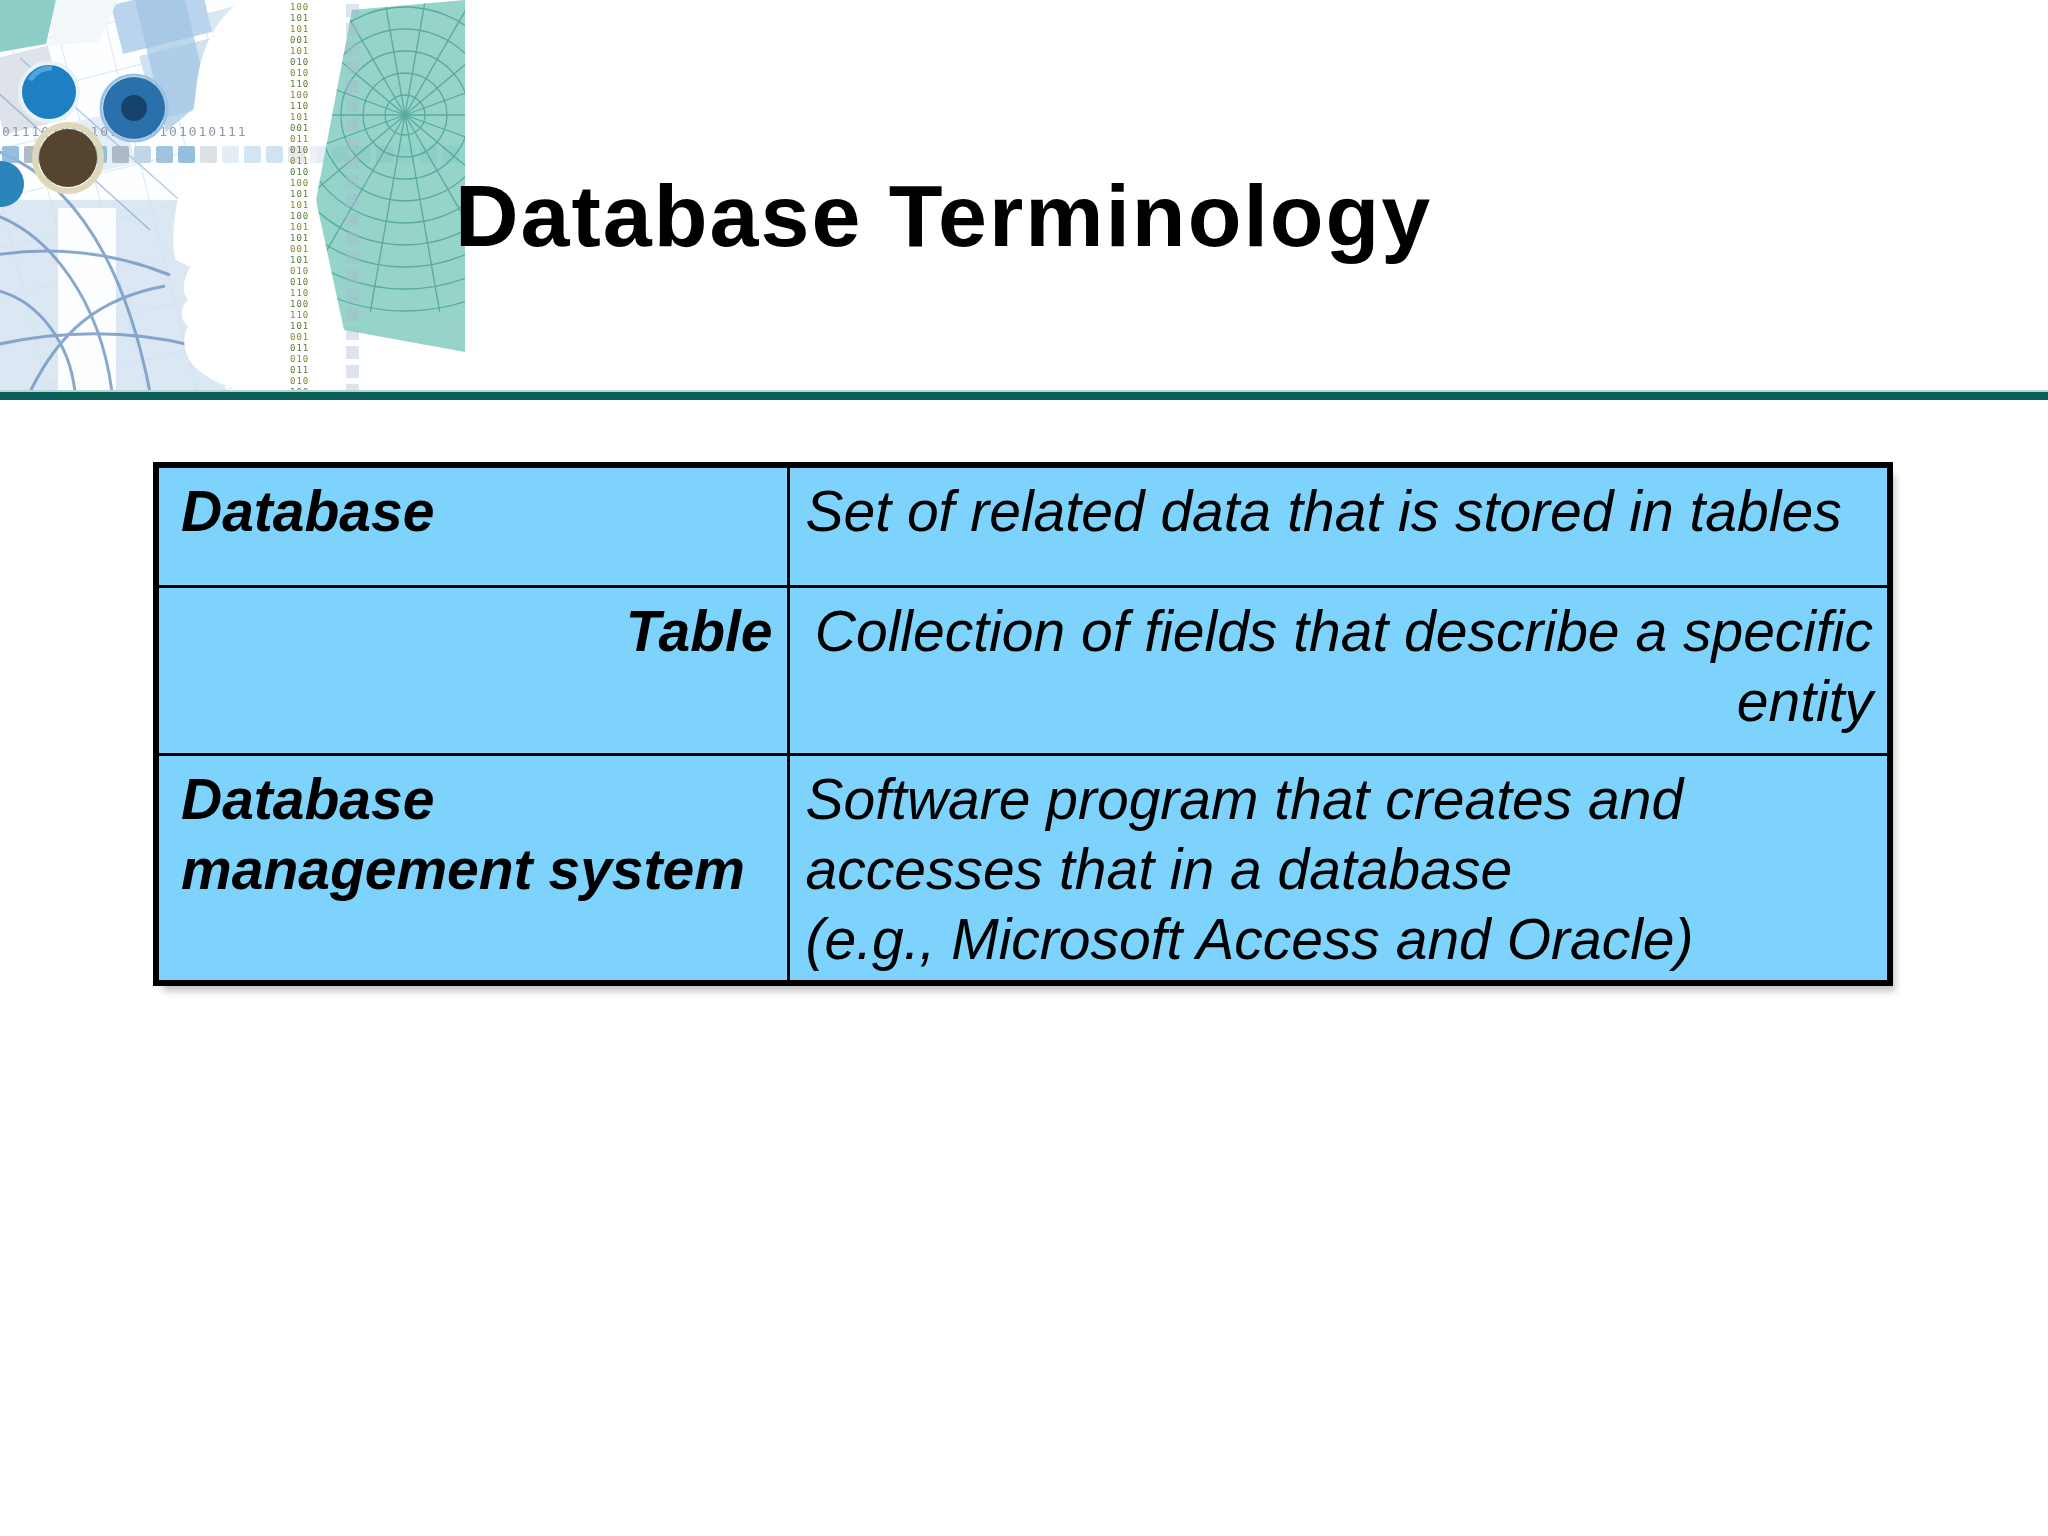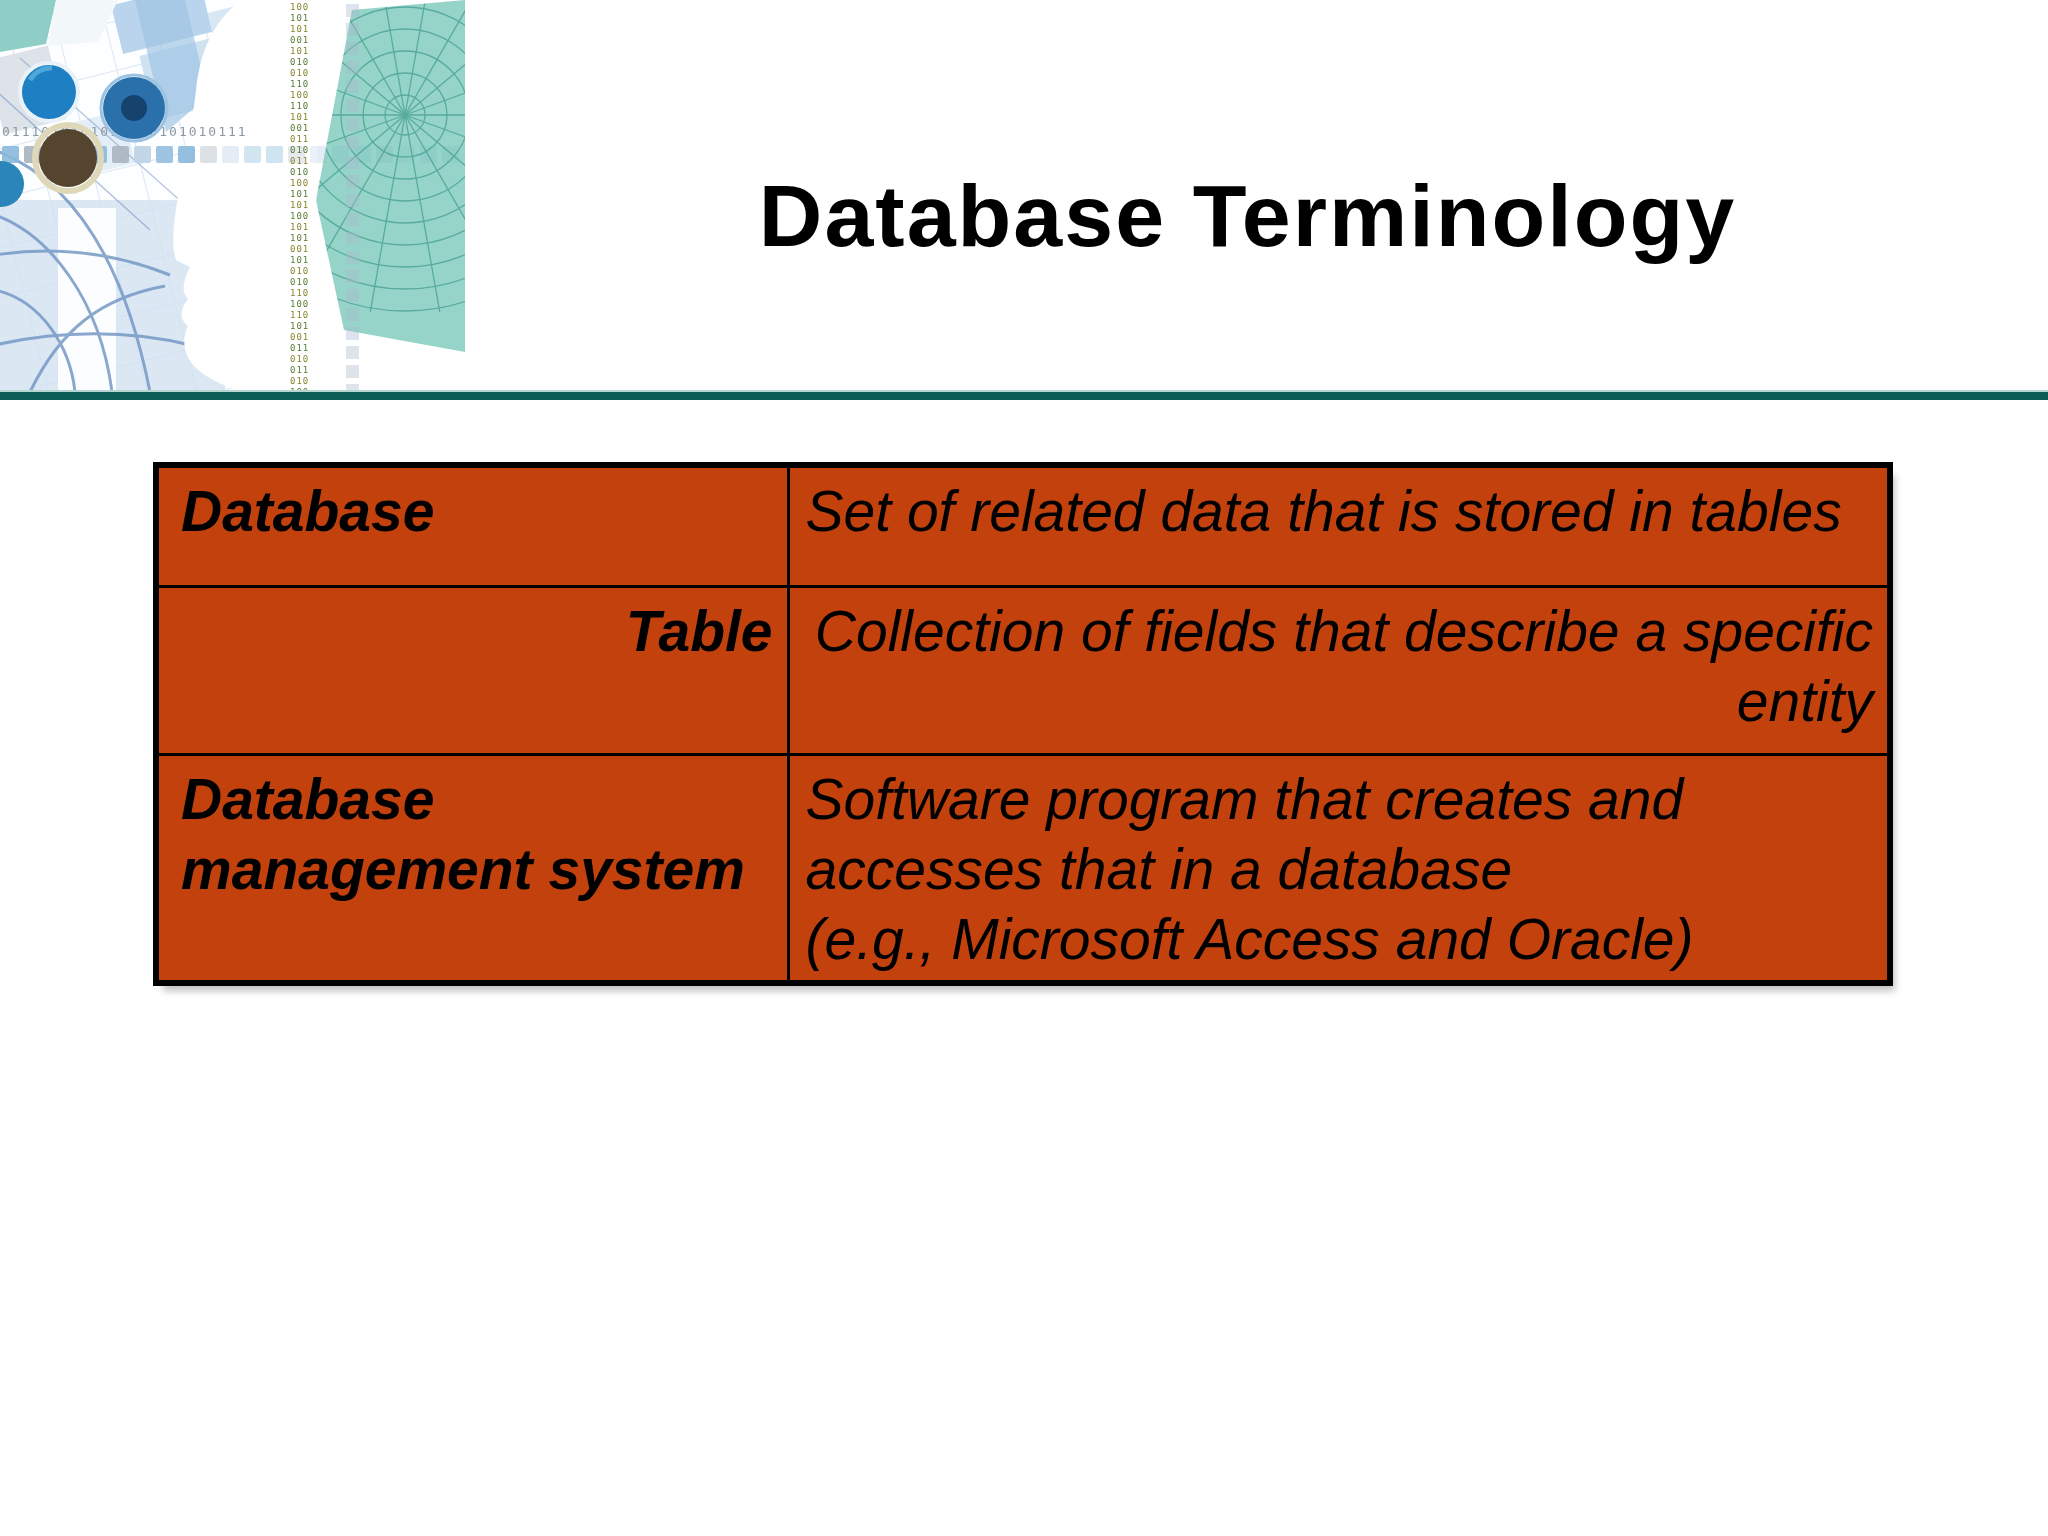--- a/index.html
+++ b/index.html
@@ -4,36 +4,36 @@
 <style>
   html,body{margin:0;padding:0;background:#ffffff;}
   .slide{
     position:relative;width:2048px;height:1536px;overflow:hidden;
     background:#ffffff;color:#000;
     font-family:"Liberation Sans", sans-serif;
   }
   
   .page-title{
     position:absolute;left:455px;right:8px;top:168px;
-    text-align:center;font-size:88px;font-weight:700;letter-spacing:2px;line-height:1.1;
+    font-size:88px;font-weight:700;letter-spacing:2px;line-height:1.1;
     color:#000;white-space:nowrap;
   }
   .divider{
     position:absolute;left:0;top:390px;width:2048px;height:10px;
     background:linear-gradient(to bottom,#b7d6d2 0 2px,#0b5d58 2px 100%);
   }
   .collage{position:absolute;left:0;top:0;width:465px;height:392px;}
   .collage text{font-family:"DejaVu Sans Mono","Liberation Mono",monospace;}
   .hbin{font-size:13px;letter-spacing:2px;fill:#8d97a2;}
   .vbin0{font-size:9px;letter-spacing:1px;fill:#86862f;}
   .vbin1{font-size:9px;letter-spacing:1px;fill:#567d35;}
   
   .term-table{
     position:absolute;left:153px;top:462px;width:1740px;
-    border-collapse:collapse;table-layout:fixed;background:#c2410c;
+    border-collapse:collapse;table-layout:fixed;background:#7dd3fc;
     border:6px solid #000;
     box-shadow:6px 9px 7px -4px rgba(110,110,110,0.42);
   }
   .term-table td{
     border:3px solid #000;vertical-align:top;
     font-size:57px;line-height:70px;white-space:pre-line;
     padding:8px 14px 6px 16px;color:#000;font-style:italic;
   }
   .term-table td.term{font-weight:700;font-style:italic;padding-left:22px;}
   .term-table tr:nth-child(1){height:121px;}

